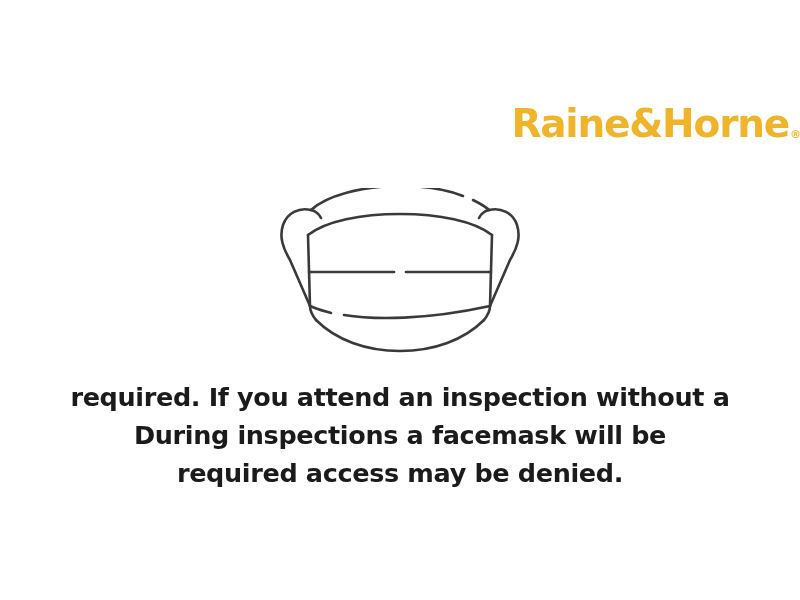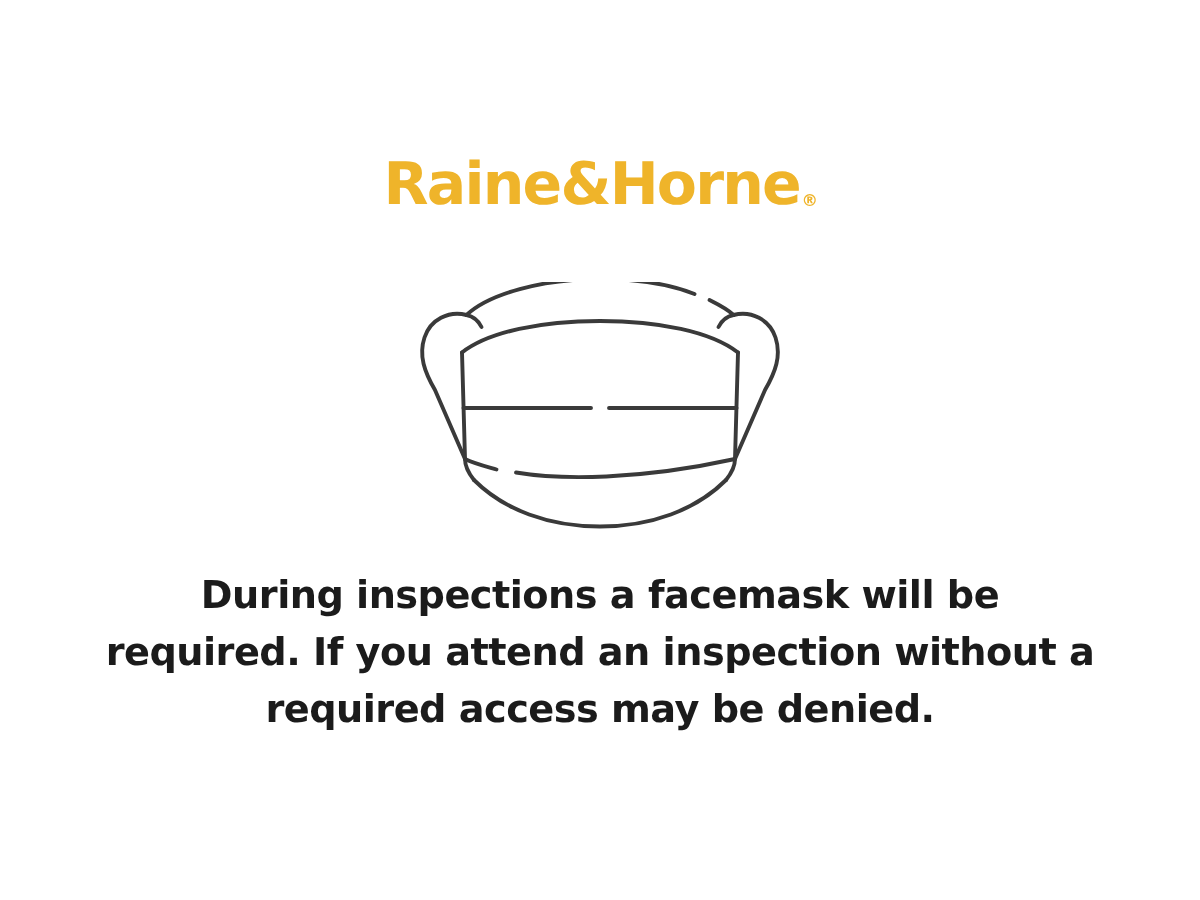--- a/index.html
+++ b/index.html
@@ -25,21 +25,21 @@
     align-items: center;
     box-sizing: border-box;
   }
 
   
   .brand {
     position: absolute;
     top: 104px;
     left: 0;
     width: 800px;
-    text-align: center;
+    text-align: right;
     line-height: 1;
     white-space: nowrap;
   }
   .brand-wordmark {
     display: inline-block;
     font-family: "DejaVu Sans", sans-serif;
     font-weight: 700;
     font-size: 39px;
     letter-spacing: -1.2px;
     color: #efb42a;
@@ -125,18 +125,18 @@
         <path d="M44,118 C50,121 58,123 65,125"></path>
         <path d="M78,127 C108,132 160,132 224,118"></path>
 
         <path d="M50,132 C70,152 100,163 134,163 C168,163 198,152 218,132"></path>
 
       </g>
     </svg>
   </div>
 
   <div class="message">
+    <span class="message-line">required. If you attend an inspection without a</span>
     <span class="message-line">During inspections a facemask will be</span>
-    <span class="message-line">required. If you attend an inspection without a</span>
     <span class="message-line">required access may be denied.</span>
   </div>
 
 </div>
 
 </body></html>

